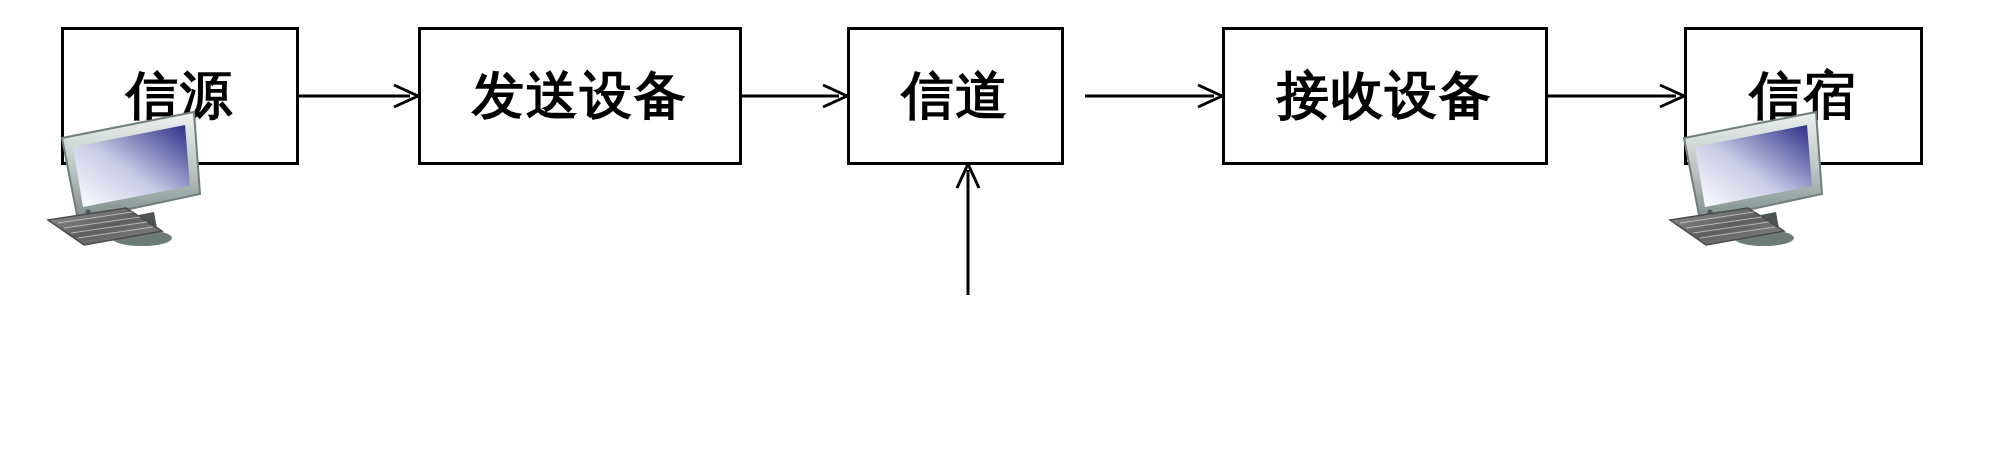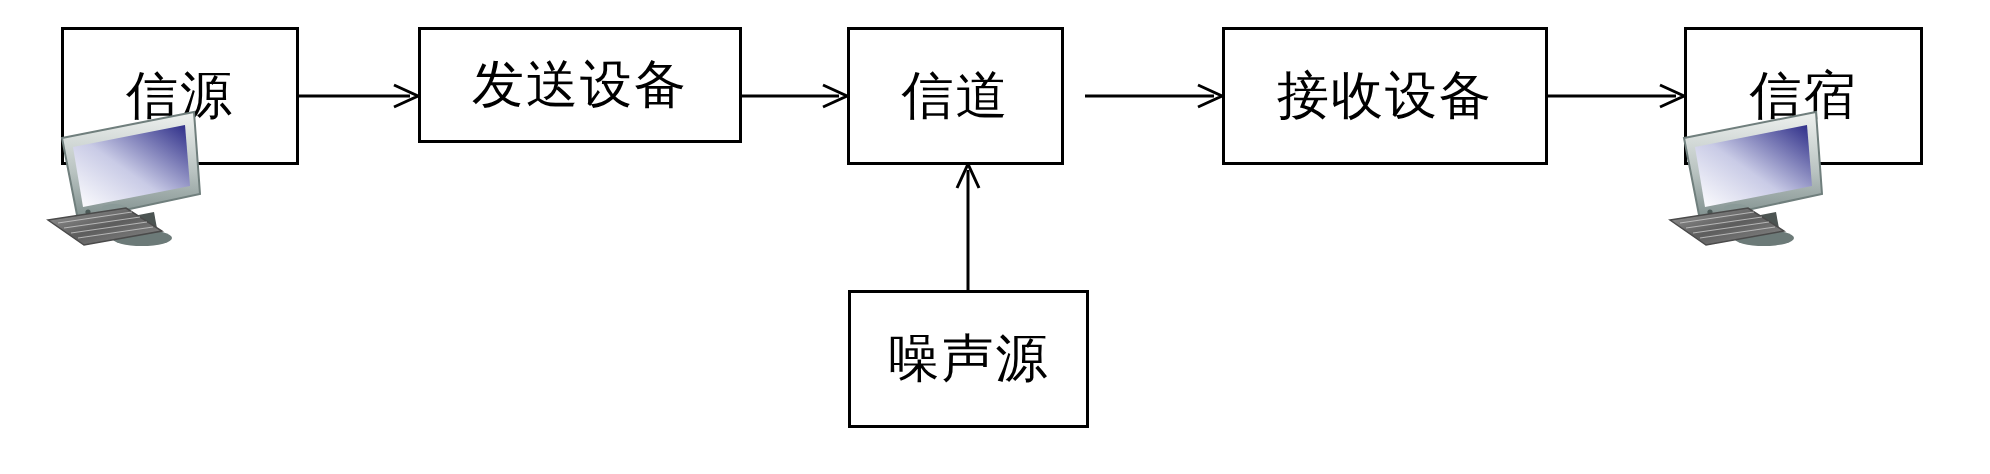--- a/index.html
+++ b/index.html
@@ -25,20 +25,21 @@
     justify-content: center;
     z-index: 2;
   }
   .node-label {
     font-size: 52px;
     line-height: 1;
     color: #000000;
     letter-spacing: 2px;
     white-space: nowrap;
     user-select: none;
+    font-weight: bold;
   }
   .edge {
     position: absolute;
     z-index: 1;
   }
   .edge svg { display: block; overflow: visible; }
   .computer {
     position: absolute;
     z-index: 5;
     pointer-events: none;
@@ -82,39 +83,36 @@
     <svg width="40" height="135" viewBox="0 0 40 135">
       <line x1="20" y1="135" x2="20" y2="10" stroke="#000" stroke-width="3"></line>
       <path d="M 9 28 L 20 4 L 31 28" fill="none" stroke="#000" stroke-width="3"></path>
     </svg>
   </div>
 
   <div class="node-box" style="left:61px; top:27px; width:238px; height:138px;">
     <span class="node-label">信源</span>
   </div>
 
-  <div class="node-box" style="left:418px; top:27px; width:324px; height:116px;">
+  <div class="node-box" style="left:418px; top:27px; width:324px; height:138px;">
     <span class="node-label">发送设备</span>
   </div>
 
   <div class="node-box" style="left:847px; top:27px; width:217px; height:138px;">
     <span class="node-label">信道</span>
   </div>
 
   <div class="node-box" style="left:1684px; top:27px; width:239px; height:138px;">
     <span class="node-label">信宿</span>
   </div>
 
   <div class="node-box" style="left:1222px; top:27px; width:326px; height:138px;">
     <span class="node-label">接收设备</span>
   </div>
 
-  <div class="node-box" style="left:848px; top:290px; width:241px; height:138px;">
-    <span class="node-label">噪声源</span>
-  </div>
 
   <div class="computer" style="left:40px; top:108px; width:175px; height:140px;">
     <svg width="175" height="140" viewBox="0 0 175 140">
       <defs>
         <linearGradient id="scr1" x1="0" y1="1" x2="1" y2="0">
           <stop offset="0%" stop-color="#ffffff"></stop>
           <stop offset="45%" stop-color="#c9cbe6"></stop>
           <stop offset="100%" stop-color="#2a2a86"></stop>
         </linearGradient>
         <linearGradient id="bez1" x1="0" y1="0" x2="0" y2="1">

